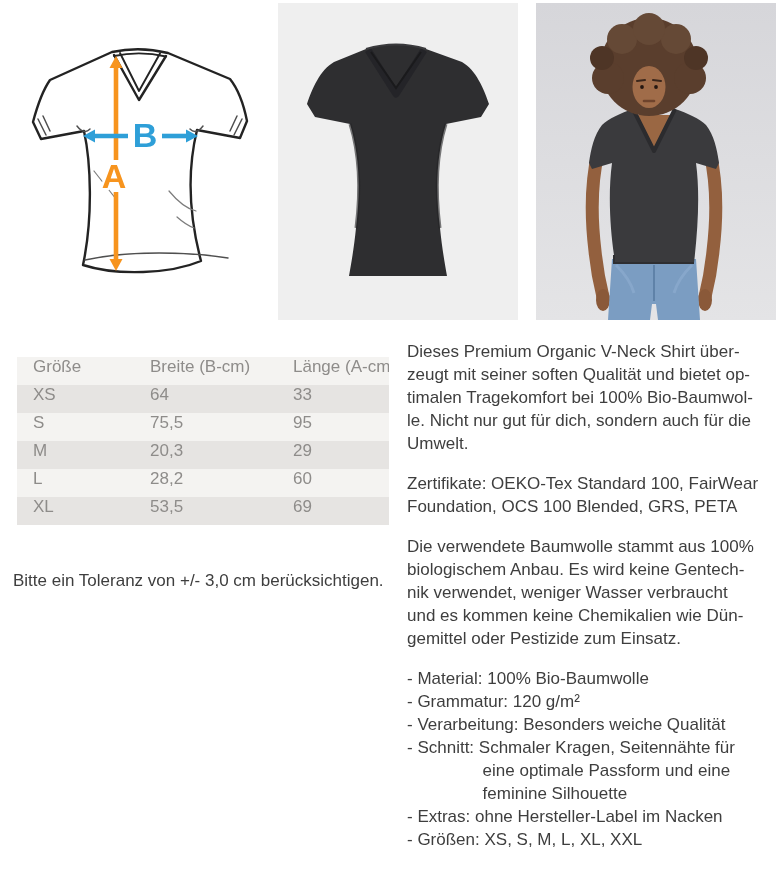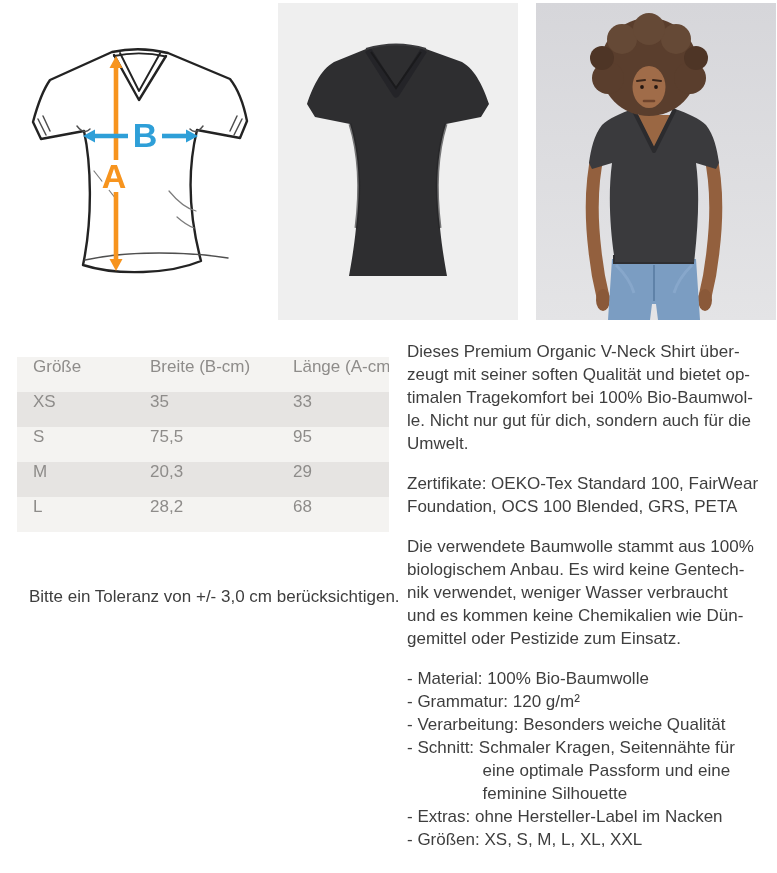--- a/index.html
+++ b/index.html
@@ -7,27 +7,27 @@
         font-family:"Liberation Sans","DejaVu Sans",sans-serif;}
   
   .tile{position:absolute;top:3px;width:240px;height:317px;margin:0;padding:0;}
   .tile svg{display:block;width:100%;height:100%;}
   #tile-diagram{left:20px;}
   #tile-product{left:278px;}
   #tile-model{left:536px;}
   
   table.size-chart{position:absolute;left:17px;top:357px;width:372px;border-collapse:collapse;
         table-layout:fixed;font-size:17px;color:#8e8c8a;}
-  table.size-chart th,table.size-chart td{font-weight:400;text-align:left;padding:0 0 15px 16px;
+  table.size-chart th,table.size-chart td{font-weight:400;text-align:left;padding:0 0 8px 16px;
         height:18px;vertical-align:middle;white-space:nowrap;overflow:hidden;}
   table.size-chart thead tr{background:#f4f3f1;height:27px;}
   table.size-chart tbody tr:nth-child(odd){background:#e6e4e2;}
   table.size-chart tbody tr:nth-child(even){background:#f4f3f1;}
   
-  .tolerance{position:absolute;left:13px;top:571px;margin:16px;font-size:17px;color:#3e3e3e;}
+  .tolerance{position:absolute;left:13px;top:571px;margin:0;font-size:17px;color:#3e3e3e;}
   
   .desc{position:absolute;left:407px;top:340px;width:378px;font-size:17px;line-height:23px;color:#3e3e3e;}
   .desc p{margin:0 0 17px 0;white-space:pre-wrap;}
   .measure-letter{font-family:"Liberation Sans","DejaVu Sans",sans-serif;font-weight:bold;font-size:34px;
         paint-order:stroke;stroke:#ffffff;stroke-width:5px;stroke-linejoin:round;}
 </style>
 </head>
 <body>
 
 <div class="page">
@@ -151,37 +151,42 @@
     <thead>
       <tr>
         <th>Größe</th>
         <th>Breite (B-cm)</th>
         <th>Länge (A-cm)</th>
       </tr>
     </thead>
     <tbody>
       <tr>
         <td>XS</td>
-        <td>35</td>
+        <td>64</td>
         <td>33</td>
       </tr>
       <tr>
         <td>S</td>
         <td>75,5</td>
         <td>95</td>
       </tr>
       <tr>
         <td>M</td>
         <td>20,3</td>
         <td>29</td>
       </tr>
       <tr>
         <td>L</td>
         <td>28,2</td>
-        <td>68</td>
+        <td>60</td>
+      </tr>
+      <tr>
+        <td>XL</td>
+        <td>53,5</td>
+        <td>69</td>
       </tr>
     </tbody>
   </table>
 
   <p class="tolerance">Bitte ein Toleranz von +/- 3,0 cm berücksichtigen.</p>
 
   <div class="desc">
     <p>Dieses Premium Organic V-Neck Shirt über-
 zeugt mit seiner soften Qualität und bietet op-
 timalen Tragekomfort bei 100% Bio-Baumwol-

